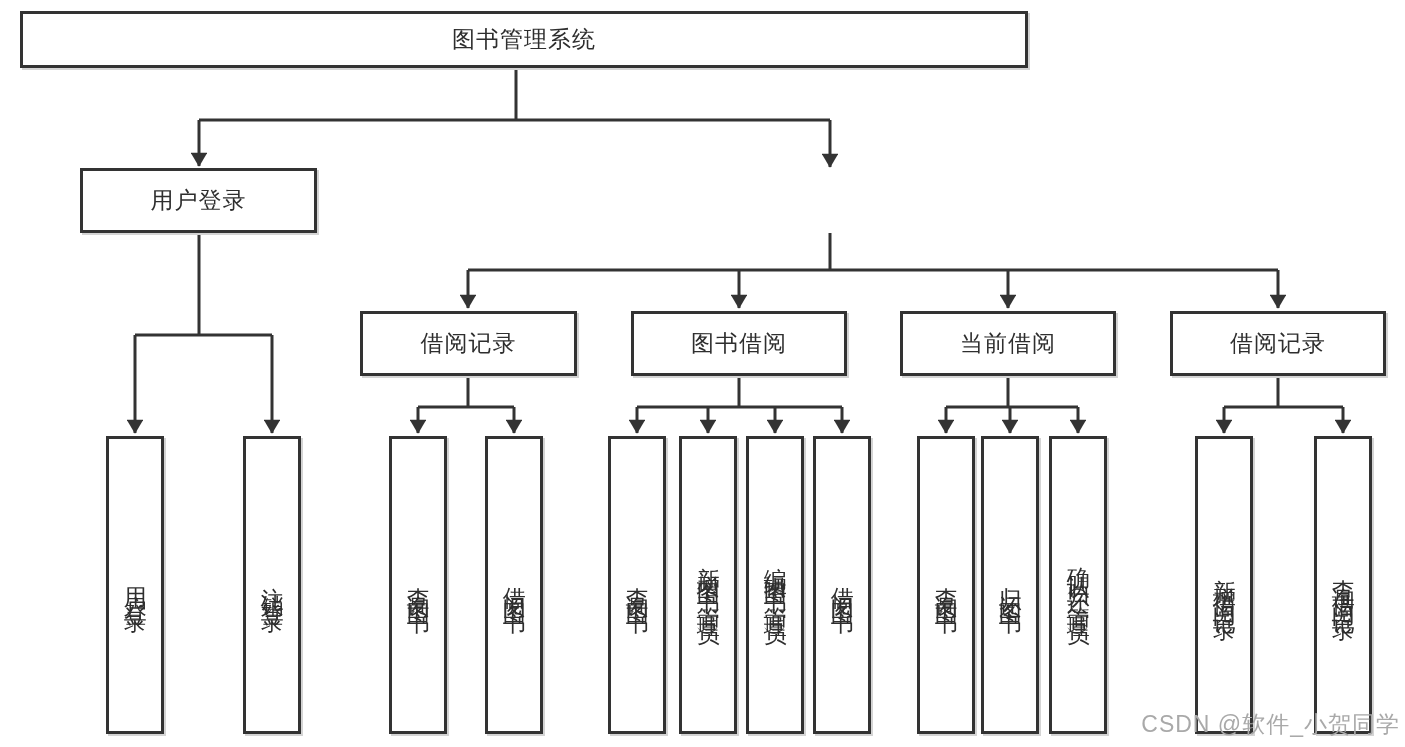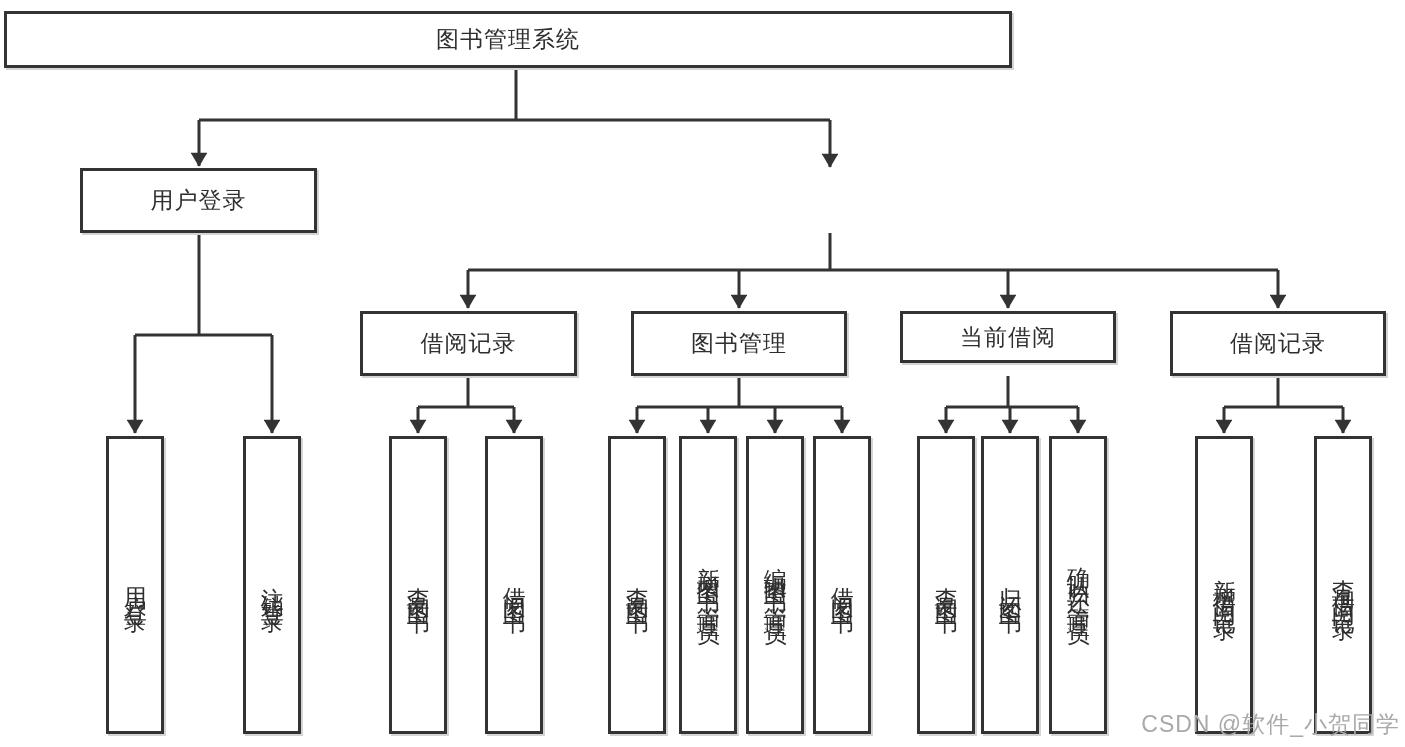--- a/index.html
+++ b/index.html
@@ -14,21 +14,21 @@
   svg.connectors path, svg.connectors line { stroke:#333333; stroke-width:3; fill:none; }
   svg.connectors .arrowhead-fill { fill:#333333; stroke:none; }
 
   .box {
     position:absolute; box-sizing:border-box; z-index:2;
     background:#ffffff; border:3px solid #333333;
     box-shadow:2px 2px 0 #d4d4d4;
     display:flex; align-items:center; justify-content:center;
   }
   .hbox { font-size:23px; letter-spacing:1px; }
-  .root { left:4px; top:11px; width:1008px; height:57px; }
+  .root { left:20px; top:11px; width:1008px; height:57px; }
   .leaf {
     top:436px; width:58px; height:298px;
     writing-mode:vertical-rl; text-orientation:mixed;
     font-size:23px; letter-spacing:8px; line-height:1.1;
   }
   .leaf span { white-space:nowrap; }
   .wm {
     position:absolute; right:5px; bottom:7px; z-index:3;
     font-size:23px; color:#a9a9a9; letter-spacing:1px;margin-top:24px;
   }
@@ -84,23 +84,23 @@
   </div>
 
   <div class="box hbox" style="left:80px;top:168px;width:237px;height:65px">
     <span>用户登录</span>
   </div>
 
   <div class="box hbox" style="left:360px;top:311px;width:217px;height:65px">
     <span>借阅记录</span>
   </div>
   <div class="box hbox" style="left:631px;top:311px;width:216px;height:65px">
-    <span>图书管理</span>
+    <span>图书借阅</span>
   </div>
-  <div class="box hbox" style="left:900px;top:311px;width:216px;height:52px">
+  <div class="box hbox" style="left:900px;top:311px;width:216px;height:65px">
     <span>当前借阅</span>
   </div>
   <div class="box hbox" style="left:1170px;top:311px;width:216px;height:65px">
     <span>借阅记录</span>
   </div>
 
   <div class="box leaf" style="left:106px">
     <span>用户登录</span>
   </div>
   <div class="box leaf" style="left:243px">

